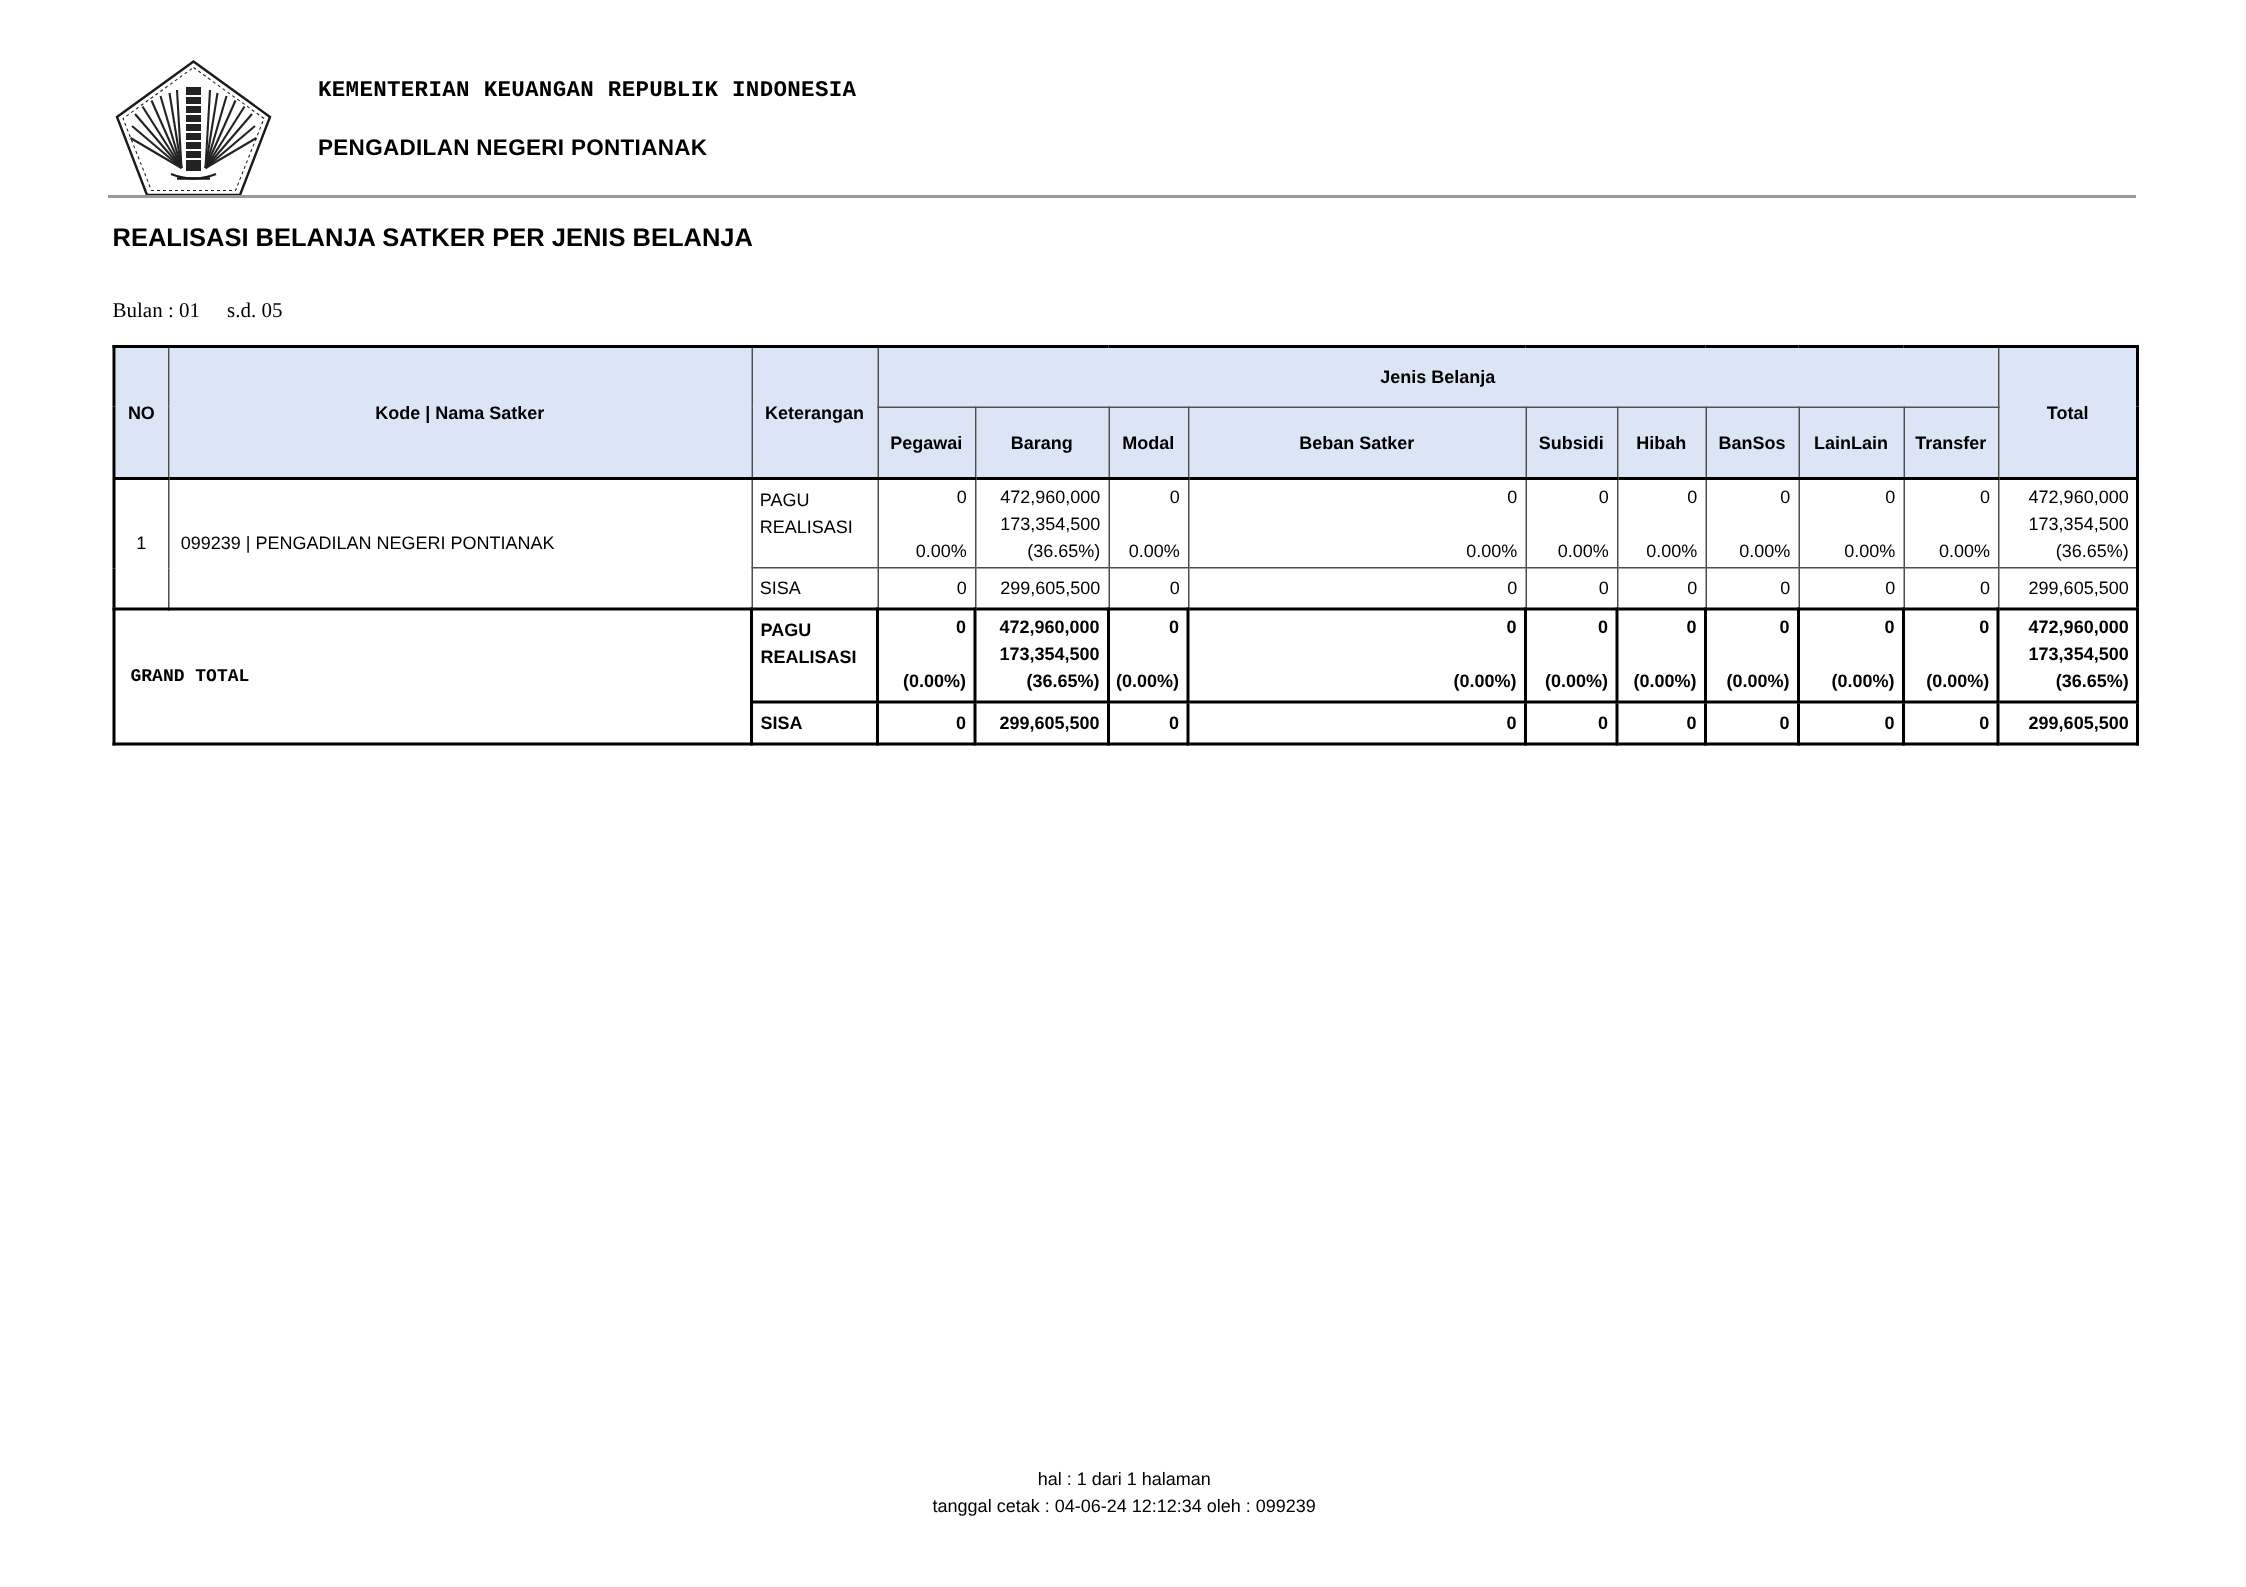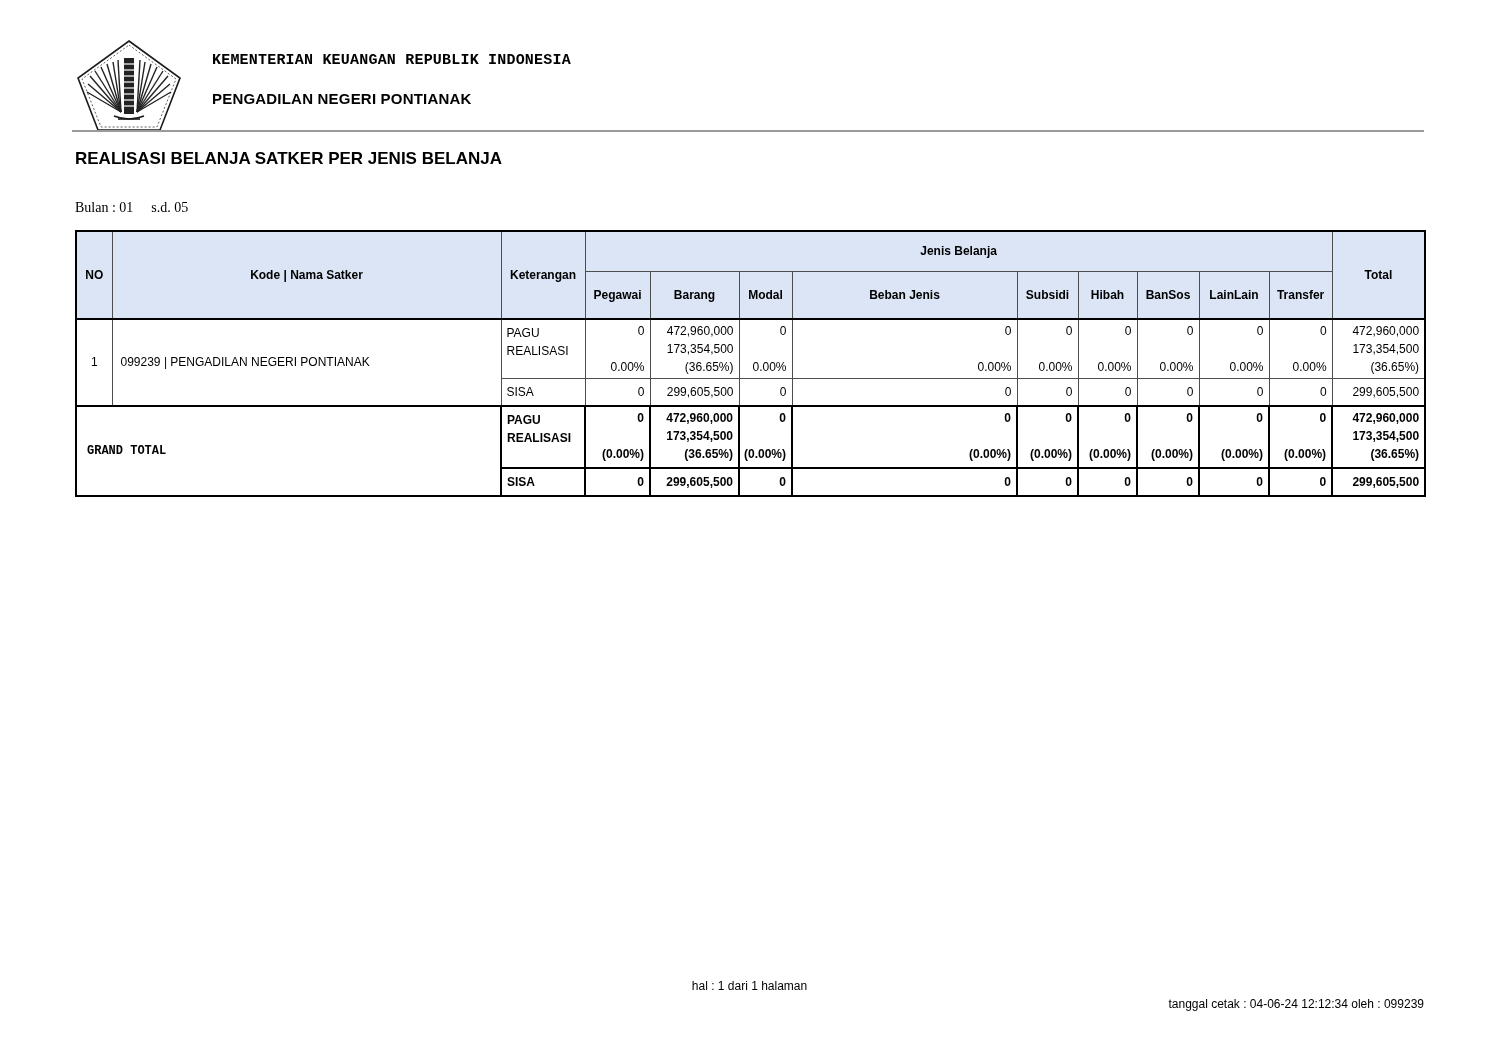--- a/index.html
+++ b/index.html
@@ -39,21 +39,21 @@
   td.ket-mid { vertical-align: middle; padding: 2px 5px; text-align: left; margin-top: 24px; }
   td.num-cell { padding: 2px 5px 2px 2px; vertical-align: top; text-align: right; }
   td.snum-cell { padding: 2px 5px; vertical-align: middle; text-align: right; white-space: nowrap; }
   .cl { height: 18px; line-height: 18px; white-space: nowrap; }
   tr.gt td { border: 2px solid #000; font-weight: bold; }
   td.gt-label { padding: 2px 10px; vertical-align: middle; text-align: left; font-weight: bold; font-family: Liberation Mono, monospace; }
   tr.section-row1 td { border-top: 2px solid #000; }
 
   
   .footer-page { position: absolute; left: 75px; top: 979px; width: 1349px; text-align: center; font-size: 12px; }
-  .footer-print { position: absolute; left: 75px; top: 997px; width: 1349px; text-align: right; font-size: 12px; }
+  .footer-print { position: absolute; left: 75px; top: 997px; width: 1349px; text-align: center; font-size: 12px; }
 </style>
 </head>
 <body>
 
 <div class="logo">
   <svg width="110" height="95" viewBox="0 0 110 95">
     <g fill="none" stroke="#1a1a1a">
       <path d="M55 3 L106 40 L86 92 L24 92 L4 40 Z" stroke-width="1.6"></path>
       <path d="M55 7 L102 41 L83 89 L27 89 L8 41 Z" stroke-width="0.7" stroke-dasharray="2 2"></path>
 
@@ -125,21 +125,21 @@
       <th rowspan="2">NO</th>
       <th rowspan="2">Kode | Nama Satker</th>
       <th rowspan="2">Keterangan</th>
       <th colspan="9">Jenis Belanja</th>
       <th rowspan="2">Total</th>
     </tr>
     <tr style="height:48px">
       <th>Pegawai</th>
       <th>Barang</th>
       <th>Modal</th>
-      <th>Beban Jenis</th>
+      <th>Beban Satker</th>
       <th>Subsidi</th>
       <th>Hibah</th>
       <th>BanSos</th>
       <th>LainLain</th>
       <th>Transfer</th>
     </tr>
 
     <tr class="section-row1" style="height:59px">
       <td rowspan="2" class="no-cell">1</td>
       <td rowspan="2" class="satker-cell">099239 | PENGADILAN NEGERI PONTIANAK</td>

